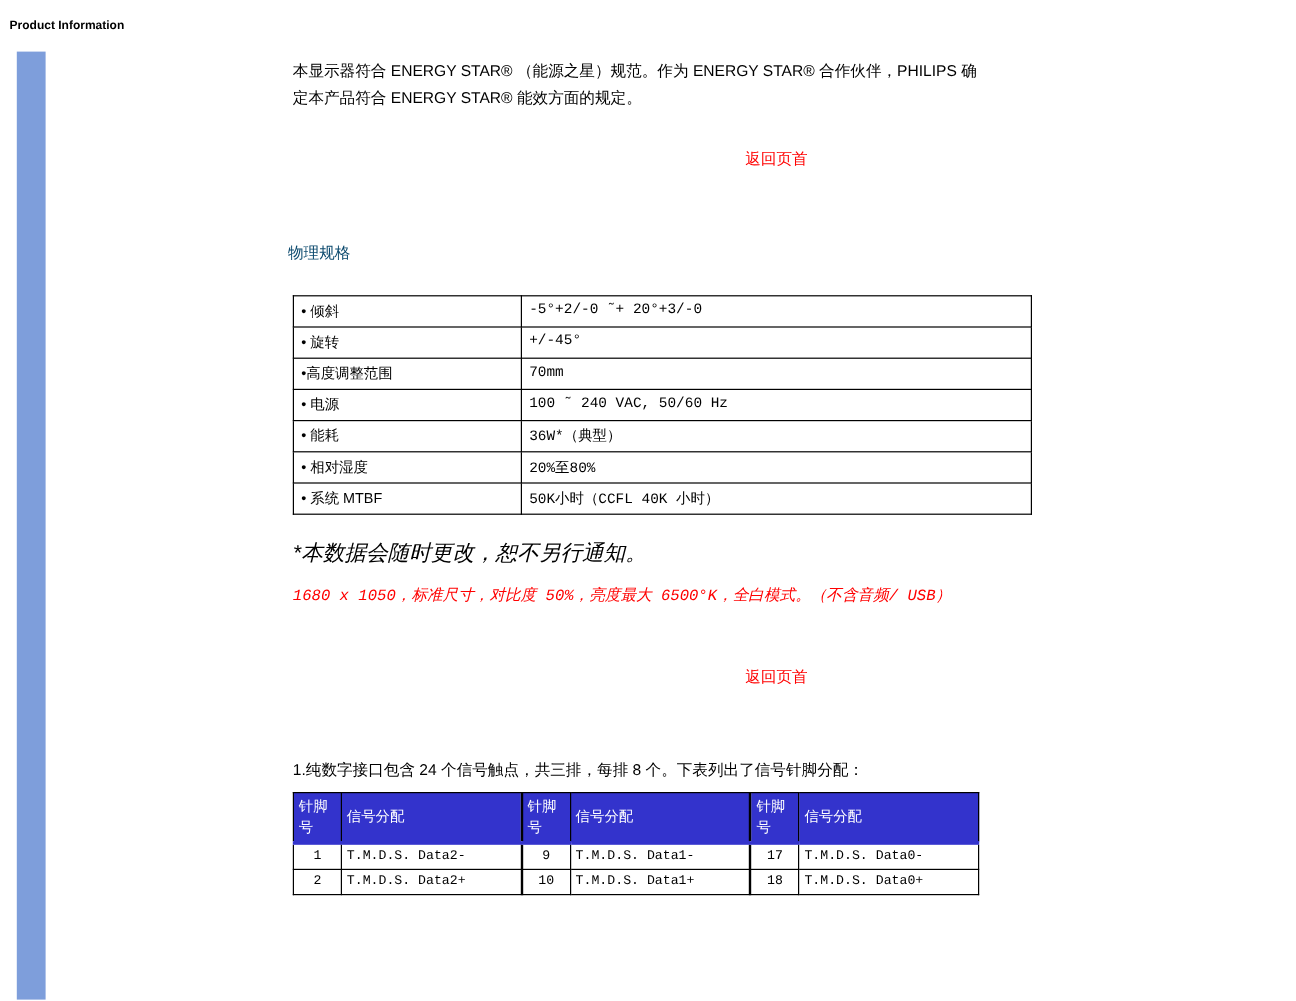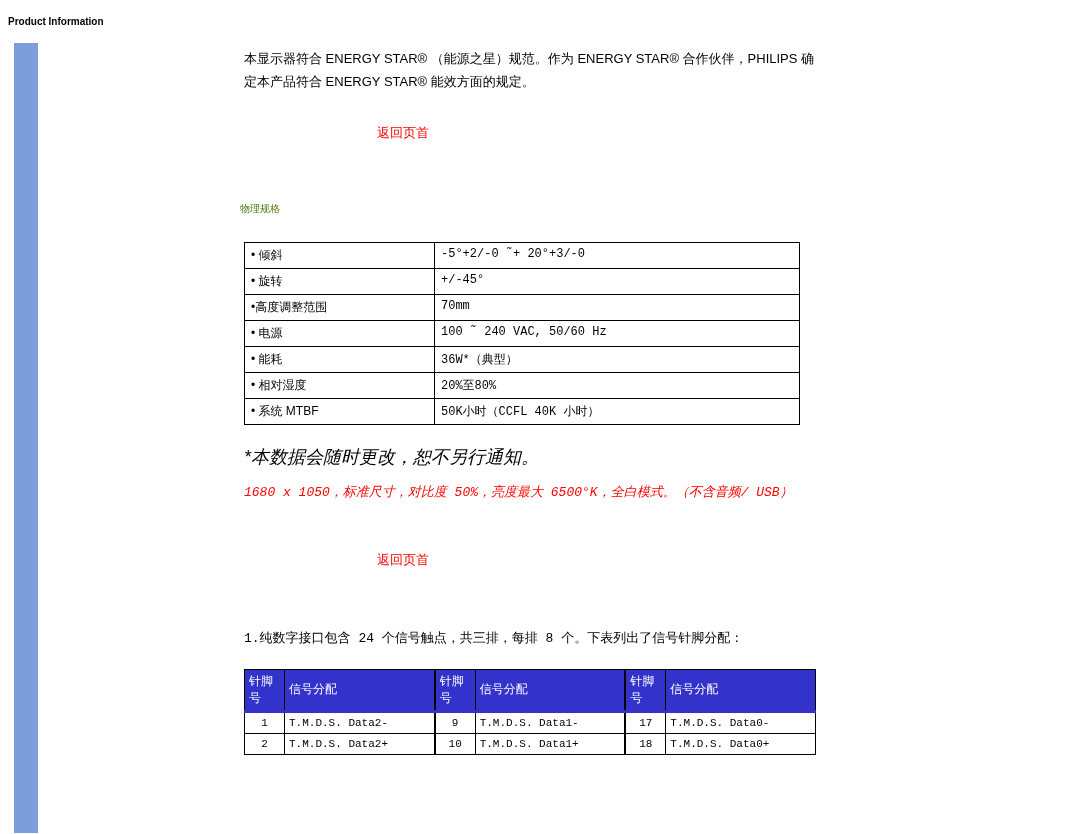--- a/index.html
+++ b/index.html
@@ -34,38 +34,38 @@
     flex: 1;
     padding: 0 0 0 200px;
     padding-right: 30px;
     padding-top: 4px;
   }
   .intro-text {
     line-height: 1.8;
     margin-bottom: 30px;
   }
   .return-link {
-    text-align: left;
+    text-align: center;
     color: #ff0000;
     margin: 30px auto 60px auto;
     cursor: pointer;
     font-size: 13px;
     width: 540px;
   }
   .section-heading {
-    color: #4d7c0f;
-    font-size: 10px;
+    color: #0c4a6e;
+    font-size: 13px;
     margin-bottom: 26px;
     margin-left: 0;
     position: relative;
     left: -4px;
   }
   .phys-table {
     border-collapse: collapse;
-    width: 556px;
+    width: 616px;
     margin-left: 0;
     font-family: "Courier New", monospace;
     font-size: 12px;
   }
   .phys-table td {
     border: 1px solid #000;
     padding: 4px 6px;
     vertical-align: top;
   }
   .phys-table td:first-child {
@@ -79,23 +79,22 @@
   }
   .condition-line {
     color: #ff0000;
     font-style: italic;
     margin-top: 14px;
     font-size: 13px;
     font-family: "Courier New", monospace;
   }
   .pin-intro {
     margin-top: 36px;
-    margin-bottom: 22px;
-    font-size: 13px;
-    font-family: Liberation Mono, monospace;
+    margin-bottom: 9px;
+    font-size: 13px;
   }
   .pin-tables-row {
     display: flex;
     gap: 0;
     width: 572px;
   }
   .pin-table {
     border-collapse: collapse;
     flex: 1;
   }

